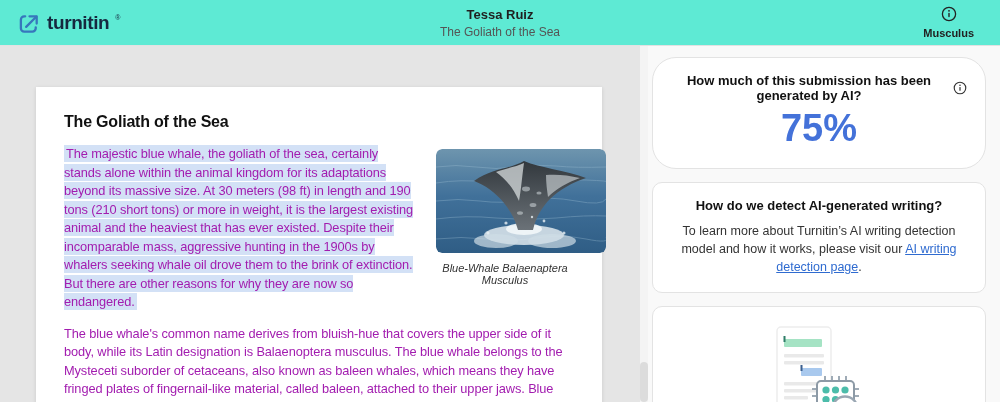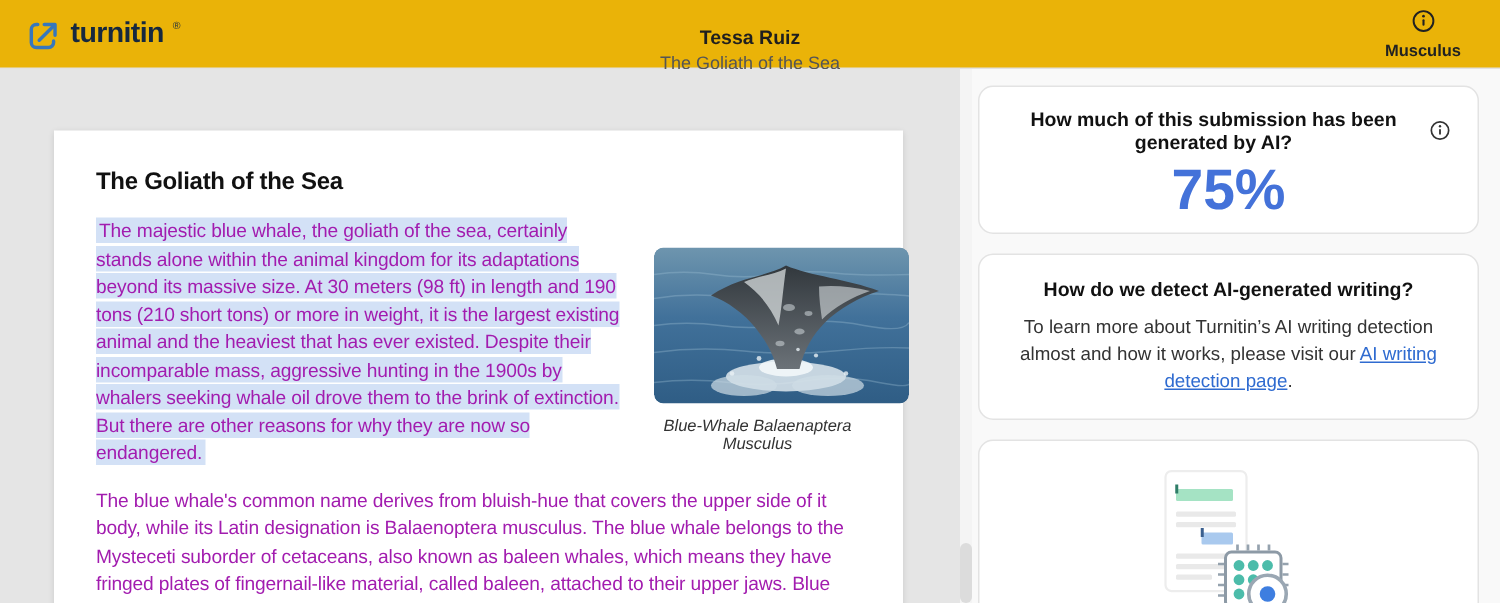--- a/index.html
+++ b/index.html
@@ -1,50 +1,50 @@
 <!DOCTYPE html>
 <html><head>
 <meta charset="utf-8">
 <style>
   * { margin:0; padding:0; box-sizing:border-box; }
   html,body { width:1000px; height:402px; overflow:hidden; background:#fff;
     font-family:"Liberation Sans","DejaVu Sans",sans-serif; }
 
   
-  .header { position:relative; height:46px; background:#eab308; border-bottom:1px solid #e2e2e2; }
+  .header { position:relative; height:46px; background:#5eead4; border-bottom:1px solid #e2e2e2; }
   .logo { position:absolute; left:18px; top:0; height:46px; display:flex; align-items:center; gap:6px; cursor:pointer; }
   .logo-word { font-size:19px; font-weight:bold; color:#16283f; letter-spacing:-0.4px; }
   .logo-tm { font-size:7px; color:#16283f; vertical-align:top; position:relative; top:-6px; }
-  .header-center { position:absolute; left:50%; top:7px; transform:translateX(-50%); text-align:center; white-space:nowrap;margin-top:10px; }
+  .header-center { position:absolute; left:50%; top:7px; transform:translateX(-50%); text-align:center; white-space:nowrap; }
   .author { font-size:13px; font-weight:bold; color:#1f1f1f; }
   .subtitle { font-size:12px; color:#555; margin-top:3px; }
   .details-btn { position:absolute; right:26px; top:6px; text-align:center; cursor:pointer; color:#222; }
   .details-btn .lbl { display:block; font-size:11px; font-weight:bold; color:#222; margin-top:1px; }
 
   
   .main { position:relative; display:flex; height:356px; }
   .doc-panel { position:relative; width:648px; background:#e5e5e5; overflow:hidden; }
   .scroll-strip { position:absolute; left:640px; top:0; width:8px; height:100%; background:#f4f4f4; }
   .scroll-thumb { position:absolute; bottom:0; left:0; width:8px; height:40px; background:#dcdcdc; border-radius:4px; }
 
   
   .page { position:absolute; left:36px; top:41px; width:566px; height:600px;
     background:#fff; box-shadow:0 1px 4px rgba(0,0,0,.12); padding:26px 28px 20px; }
   .doc-title { font-size:16px; font-weight:bold; color:#111; margin-bottom:14px; letter-spacing:-0.2px; }
-  .doc-figure { float:right; width:138px; margin:20px 0 8px 18px; }
+  .doc-figure { float:right; width:138px; margin:4px 0 8px 18px; }
   .whale-photo { display:block; width:170px; height:104px; border-radius:6px; }
   .doc-figcaption { font-size:11px; font-style:italic; color:#333; text-align:center; margin-top:9px; }
   .para { font-size:12.8px; line-height:18.5px; color:#a21caf; letter-spacing:-0.1px; margin-bottom:13px; }
   .hl { background:#d3e1f6; padding:1px 2px; }
 
   
   .ai-panel { flex:1; background:#f9f9f9; padding:11px 14px 0 4px; }
   .card { background:#fff; border:1px solid #e3e3e3; border-radius:10px; }
   .card + .card { margin-top:13px; }
-  .score-card { padding:13px 18px 0; text-align:center; }
+  .score-card { padding:13px 18px 12px; text-align:center;border-radius:24px; }
   .card-title-row { display:inline-flex; align-items:center; gap:6px; }
   .card-title { font-size:13px; font-weight:bold; color:#111; }
   .score { font-size:38px; font-weight:bold; color:#4472d9; line-height:1.1; margin:5px 0 6px; }
   .score-desc { font-size:12.5px; line-height:17px; color:#333; max-width:300px; margin:0 auto; }
   .detect-card { padding:15px 18px 16px; text-align:center; }
   .card-body { font-size:12.5px; line-height:18px; color:#333; margin-top:9px; max-width:312px; margin-left:auto; margin-right:auto; }
   .card-link { color:#2f6bd0; text-decoration:underline; cursor:pointer; }
   .illus-card { height:170px; display:flex; justify-content:center; align-items:flex-start; padding-top:16px; }
 </style>
 </head>
@@ -156,21 +156,21 @@
             <rect x="7.3" y="6.8" width="1.4" height="4.4" rx="0.7" fill="#333"></rect>
             <circle cx="8" cy="4.8" r="0.9" fill="#333"></circle>
           </svg>
         </span>
       </div>
       <div class="score">75%</div>
     </div>
 
     <div class="card detect-card">
       <div class="card-title">How do we detect AI-generated writing?</div>
-      <div class="card-body"><span>To learn more about Turnitin’s AI writing detection almost and how it works, please visit our </span><a class="card-link">AI writing detection page</a><span>.</span></div>
+      <div class="card-body"><span>To learn more about Turnitin’s AI writing detection model and how it works, please visit our </span><a class="card-link">AI writing detection page</a><span>.</span></div>
     </div>
 
     <div class="card illus-card">
       <span>
         <svg width="96" height="108" viewBox="0 0 96 108" fill="none">
 
           <rect x="6" y="4" width="54" height="80" rx="4" fill="#ffffff" stroke="#ededed" stroke-width="1.5"></rect>
           <rect x="13" y="16" width="38" height="8" rx="1" fill="#a5e3c4"></rect>
           <rect x="12.5" y="13" width="2" height="6" fill="#2f7d68"></rect>
           <rect x="13" y="31" width="40" height="3.5" rx="1" fill="#e9e9e9"></rect>

